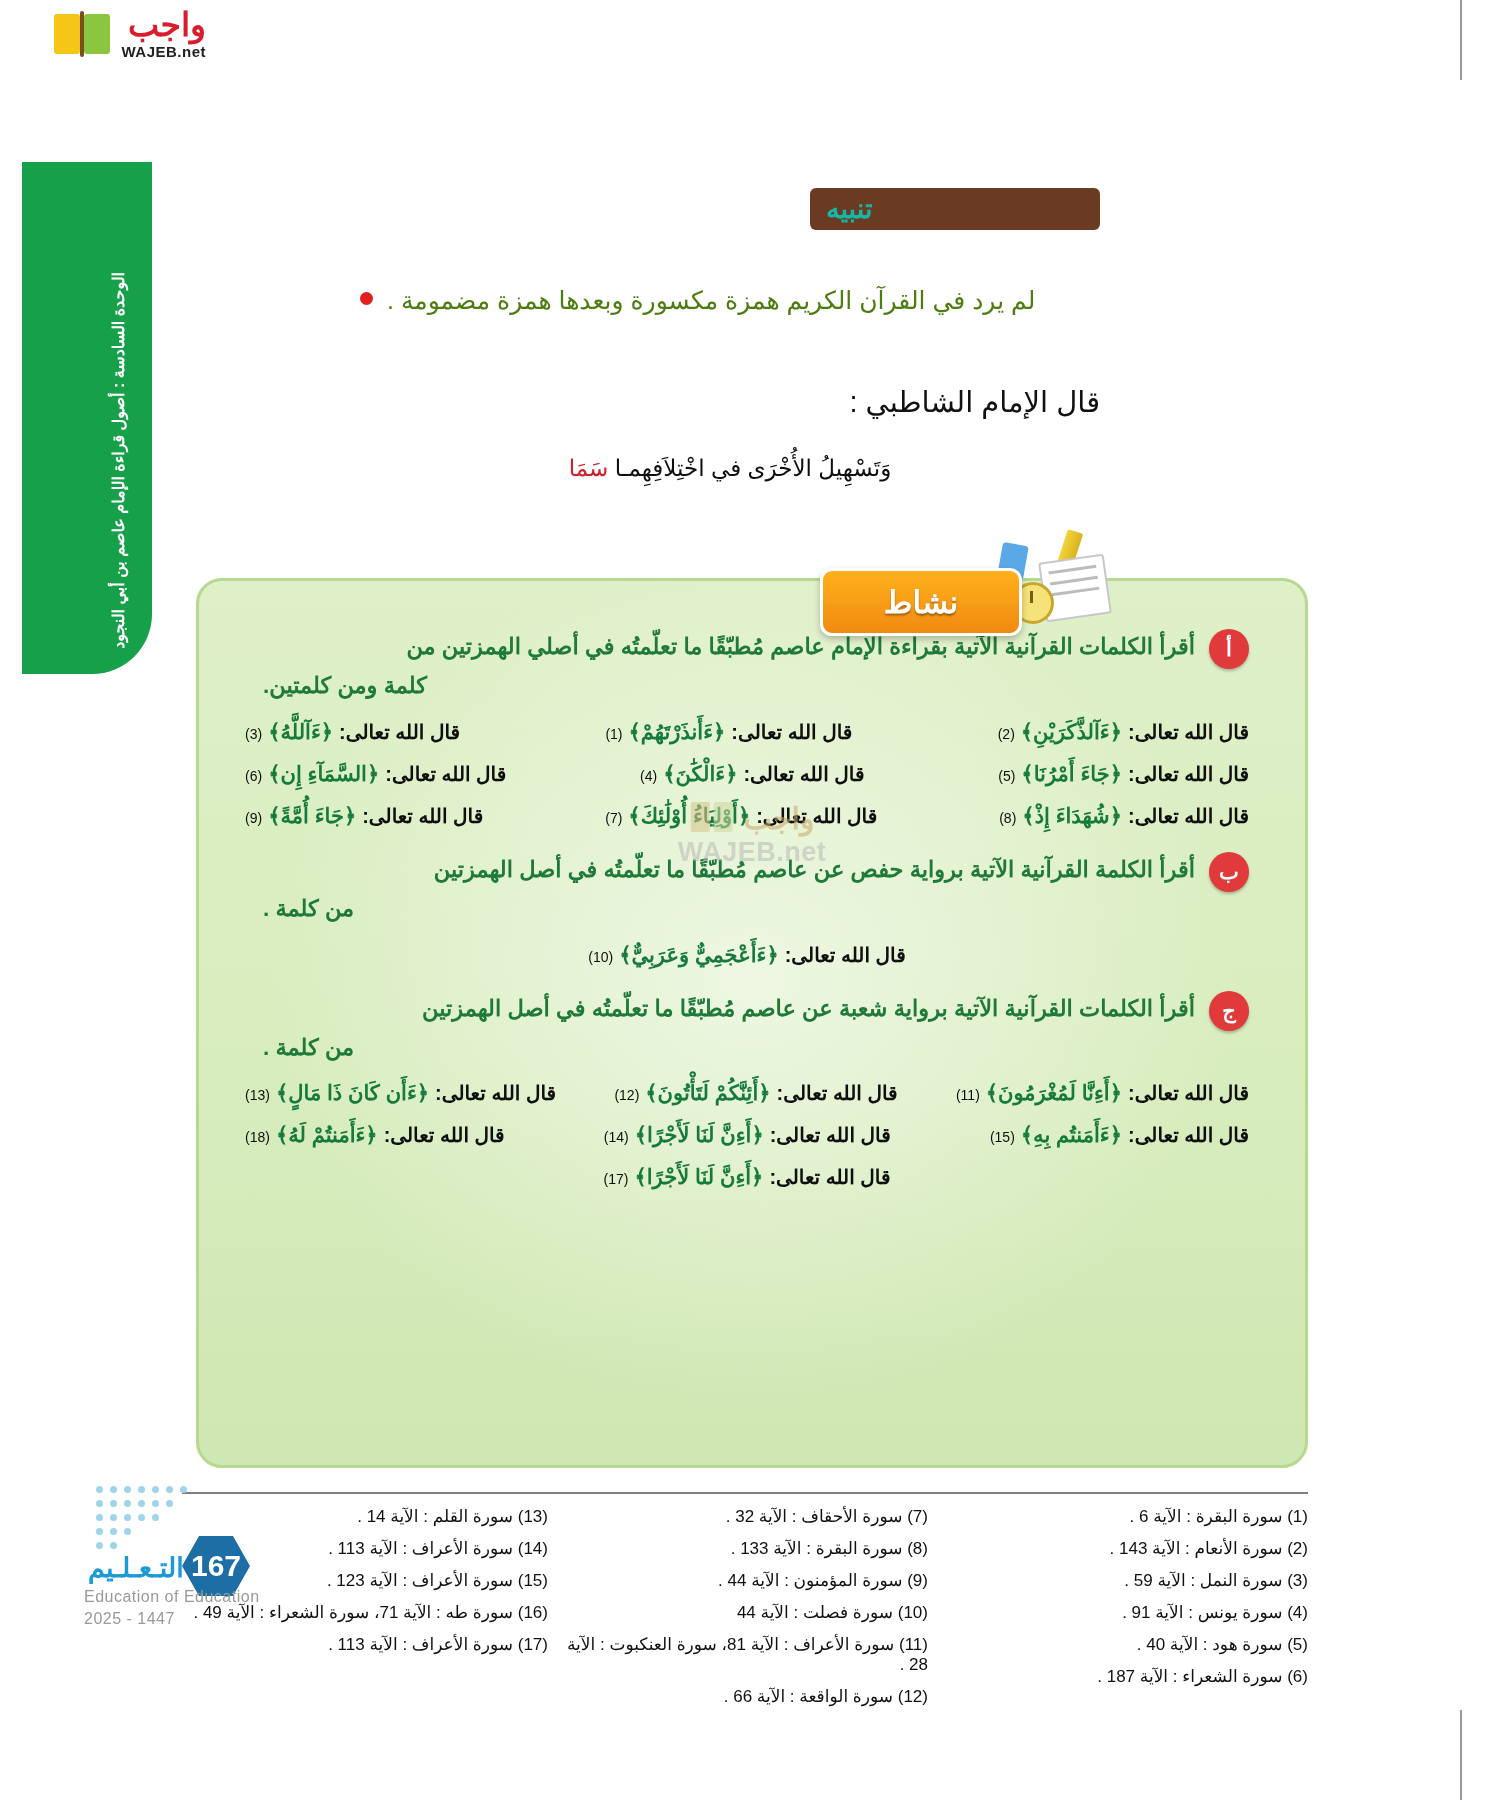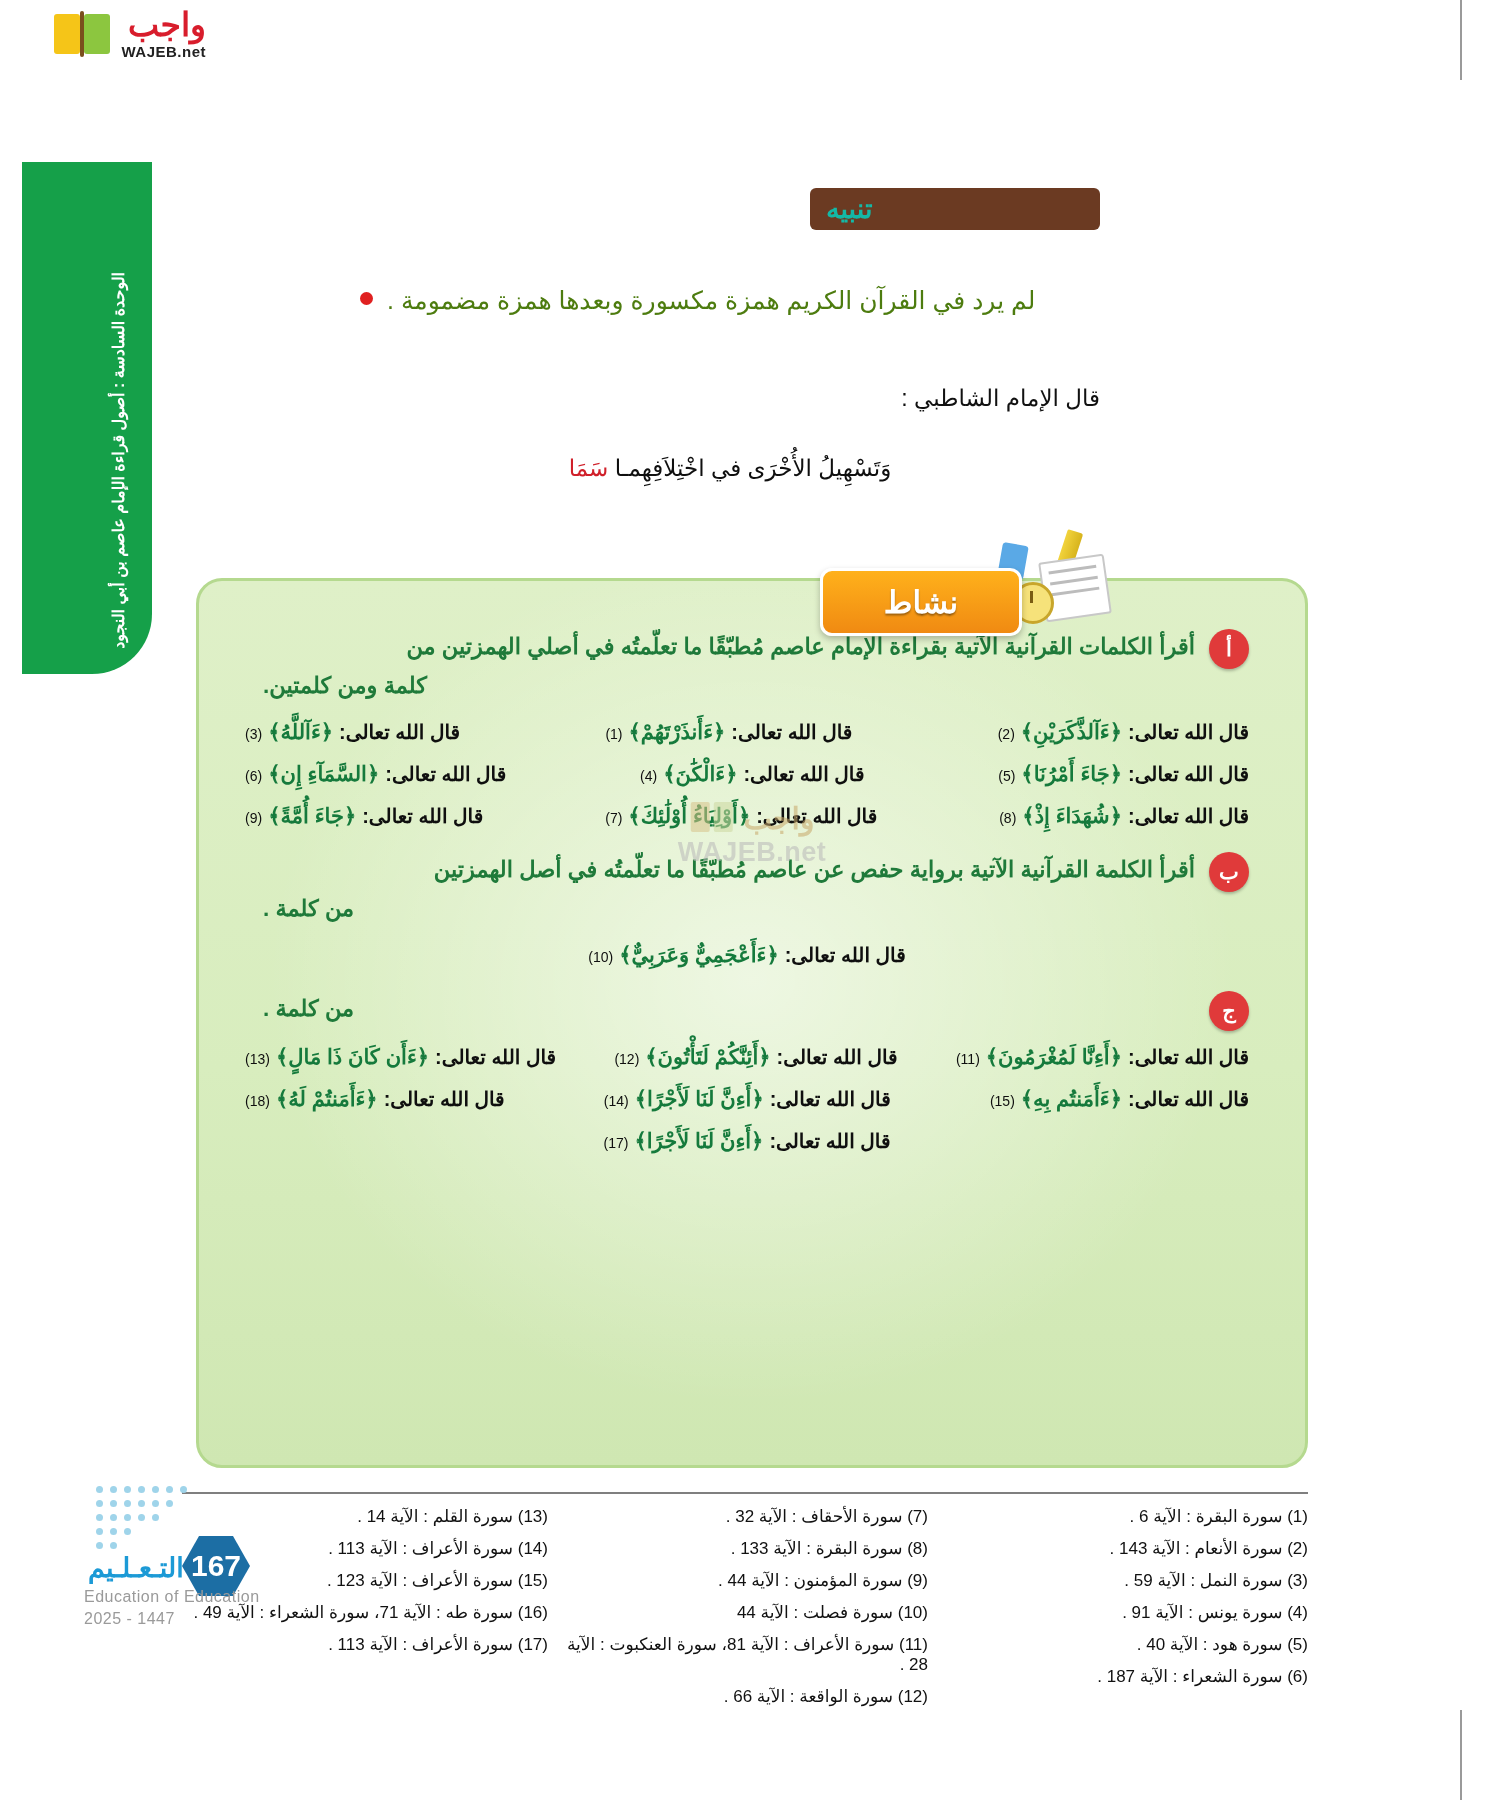--- a/index.html
+++ b/index.html
@@ -160,21 +160,21 @@
     line-height: 1.6;
     color: #4d7c0f;
   }
 
   .shatibi-line {
     position: absolute;
     right: 400px;
     top: 385px;
     width: 740px;
     text-align: right;
-    font-size: 23px;
+    font-size: 29px;
     color: #111;
   }
   .verse-line {
     position: absolute;
     right: 400px;
     top: 455px;
     width: 740px;
     text-align: center;
     font-size: 23px;
     color: #0f0f0f;
@@ -614,20 +614,21 @@
           <span class="qaal">قال الله تعالى:</span>
           <span class="ayah">﴿ءَأَعْجَمِيٌّ وَعَرَبِيٌّ﴾</span>
           <span class="fn">(10)</span>
         </div>
       </div>
     </div>
 
     <div class="task" style="margin-top:22px;">
       <div class="task-marker">ج</div>
       <div class="task-text">
+        <span>أقرأ الكلمات القرآنية الآتية برواية شعبة عن عاصم مُطبّقًا ما تعلّمتُه في أصل الهمزتين</span>
         <span class="cont">من كلمة .</span>
       </div>
     </div>
 
     <div class="ayah-rows">
       <div class="ayah-row">
         <div class="ayah-item">
           <span class="qaal">قال الله تعالى:</span>
           <span class="ayah">﴿أَءِنَّا لَمُغْرَمُونَ﴾</span>
           <span class="fn">(11)</span>

